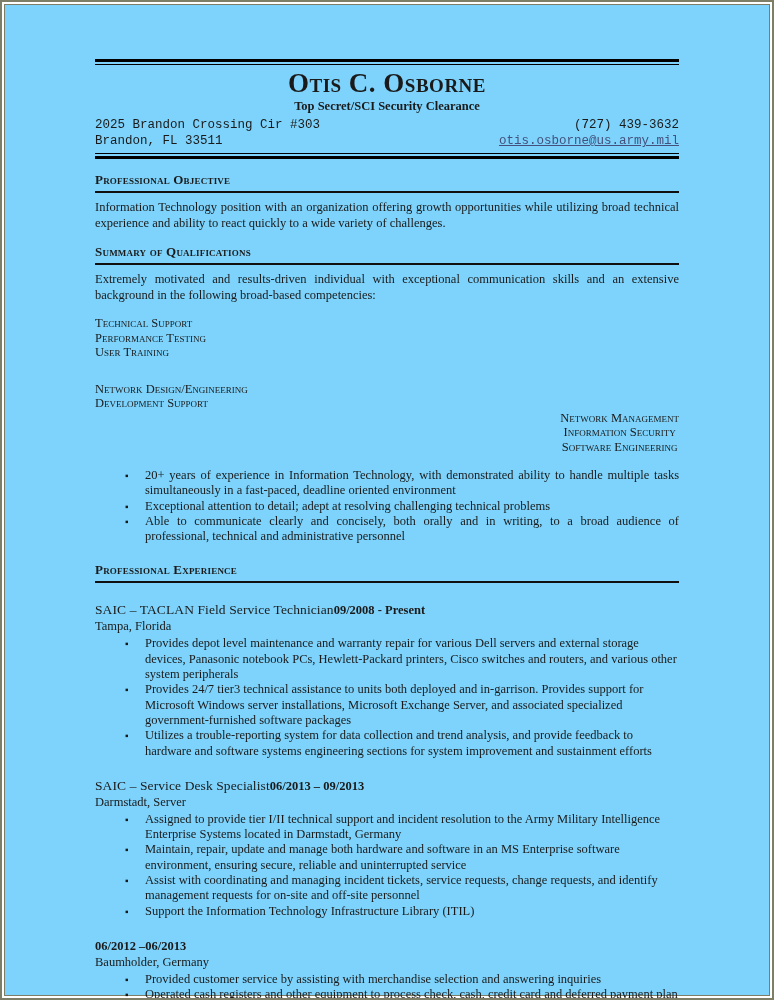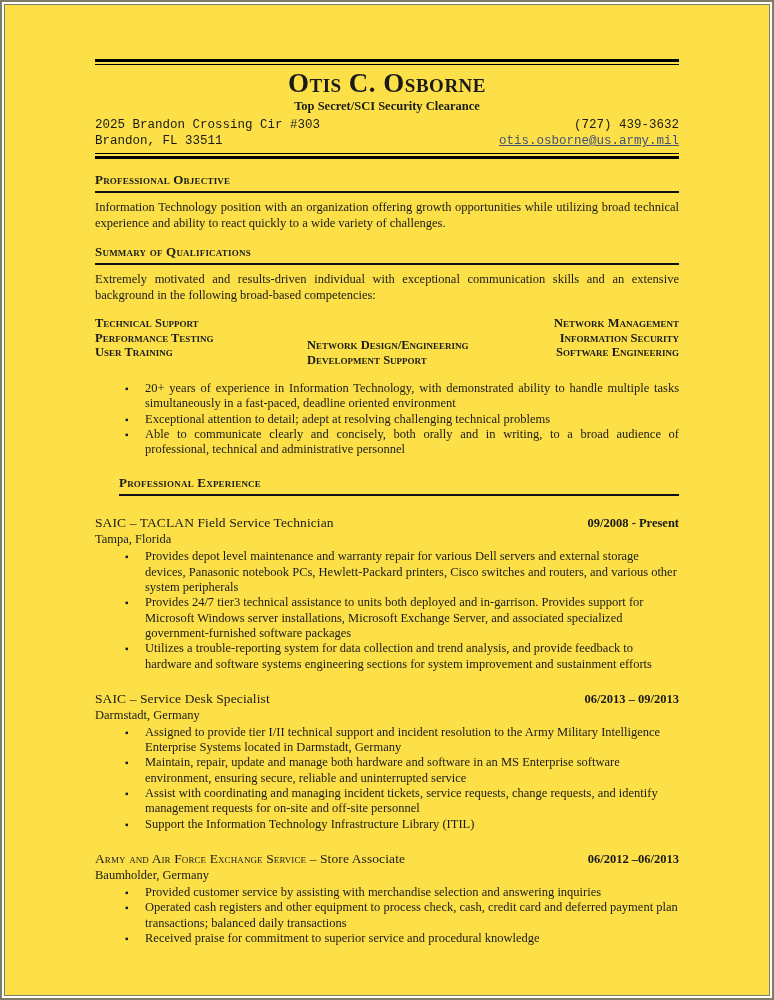--- a/index.html
+++ b/index.html
@@ -1,57 +1,57 @@
 <!DOCTYPE html>
 <html><head>
 <meta charset="utf-8">
 <style>
   html,body{margin:0;padding:0;background:#ffffff;}
   .page{
     position:relative;
     width:774px;height:1000px;
     box-sizing:border-box;
-    background:#fde047;
+    background:#7dd3fc;
     border:2px solid #7e7d66;
     box-shadow: inset 0 0 0 2px #ffffff, inset 0 0 0 3px #7e7d66;
     font-family:"Liberation Serif","DejaVu Serif",serif;
     color:#1a1a1a;
     overflow:hidden;
   }
   .content{padding:0 93px;}
   .sc{font-variant:small-caps;}
   
   .rule-thick-thin{margin-top:57px;height:2px;border-top:3px solid #000;border-bottom:1px solid #000;}
   .rule-thin-thick{margin-top:4px;height:2px;border-top:1px solid #000;border-bottom:3px solid #000;}
   .name{margin:3px 0 0;text-align:center;font-size:27px;font-weight:bold;letter-spacing:.5px;line-height:30px;}
   .clearance{text-align:center;font-weight:bold;font-size:12.5px;line-height:15px;margin-top:1px;}
   .contact{display:flex;justify-content:space-between;font-size:12.5px;line-height:16px;margin-top:3px;font-family:Liberation Mono, monospace;}
   .contact-right{text-align:right;}
   .email{color:#44517c;text-decoration:underline;cursor:pointer;}
   
   h2{margin:12px 0 0;font-size:13px;font-weight:bold;letter-spacing:.2px;line-height:18px;border-bottom:2px solid #101010;padding-bottom:2px;}
-  h2.exp{margin-top:17px;margin-left:24px;}
+  h2.exp{margin-top:17px;}
   p{margin:6px 0 0;font-size:12.5px;line-height:16px;}
   .just{text-align:justify;}
   
-  .comp{display:flex;margin-top:13px;font-weight:bold;font-size:12.5px;line-height:14.5px;}
+  .comp{display:flex;margin-top:13px;font-weight:normal;font-size:12.5px;line-height:14.5px;flex-direction:column;}
   .comp-col{display:flex;flex-direction:column;}
   .comp-col1{width:212px;flex:none;}
   .comp-col2{flex:1;margin-top:22px;}
-  .comp-col3{margin-left:auto;text-align:right;}
+  .comp-col3{margin-left:auto;text-align:right;align-items:center;}
   
   ul{list-style:none;margin:0;padding:0;}
   ul.qual{margin-top:14px;}
   li{display:flex;font-size:12.5px;line-height:15.3px;padding-left:30px;}
   .blt{flex:none;width:20px;font-size:10px;line-height:15.3px;}
   li .txt{flex:1;}
   
   .job{margin-top:16px;}
   .job.first{margin-top:5px;}
-  .job-head{display:flex;justify-content:space-between;align-items:baseline;font-size:13.5px;line-height:16px;margin-top:19px;}
+  .job-head{display:flex;justify-content:flex-start;align-items:baseline;font-size:13.5px;line-height:16px;margin-top:19px;}
   .job-title{letter-spacing:.1px;}
   .job-dates{font-size:12.5px;font-weight:bold;white-space:nowrap;}
   .job-loc{font-size:12.5px;line-height:14px;margin-top:1px;}
   .job ul{margin-top:3px;}
 </style>
 </head>
 <body>
 
 <div class="page">
   <div class="content">
@@ -134,21 +134,21 @@
           <span class="txt">Utilizes a trouble-reporting system for data collection and trend analysis, and provide feedback to hardware and software systems engineering sections for system improvement and sustainment efforts</span>
         </li>
       </ul>
     </div>
 
     <div class="job">
       <div class="job-head">
         <span class="job-title"><span class="sc">SAIC</span><span> – Service Desk Specialist</span></span>
         <span class="job-dates">06/2013 – 09/2013</span>
       </div>
-      <div class="job-loc">Darmstadt, Germany</div>
+      <div class="job-loc">Darmstadt, Server</div>
       <ul>
         <li>
           <span class="blt">▪</span>
           <span class="txt">Assigned to provide tier I/II technical support and incident resolution to the Army Military Intelligence Enterprise Systems located in Darmstadt, Germany</span>
         </li>
         <li>
           <span class="blt">▪</span>
           <span class="txt">Maintain, repair, update and manage both hardware and software in an MS Enterprise software environment, ensuring secure, reliable and uninterrupted service</span>
         </li>
         <li>
@@ -157,21 +157,20 @@
         </li>
         <li>
           <span class="blt">▪</span>
           <span class="txt">Support the Information Technology Infrastructure Library (ITIL)</span>
         </li>
       </ul>
     </div>
 
     <div class="job">
       <div class="job-head">
-        <span class="job-title"><span class="sc">Army and Air Force Exchange Service</span><span> – Store Associate</span></span>
         <span class="job-dates">06/2012 –06/2013</span>
       </div>
       <div class="job-loc">Baumholder, Germany</div>
       <ul>
         <li>
           <span class="blt">▪</span>
           <span class="txt">Provided customer service by assisting with merchandise selection and answering inquiries</span>
         </li>
         <li>
           <span class="blt">▪</span>

